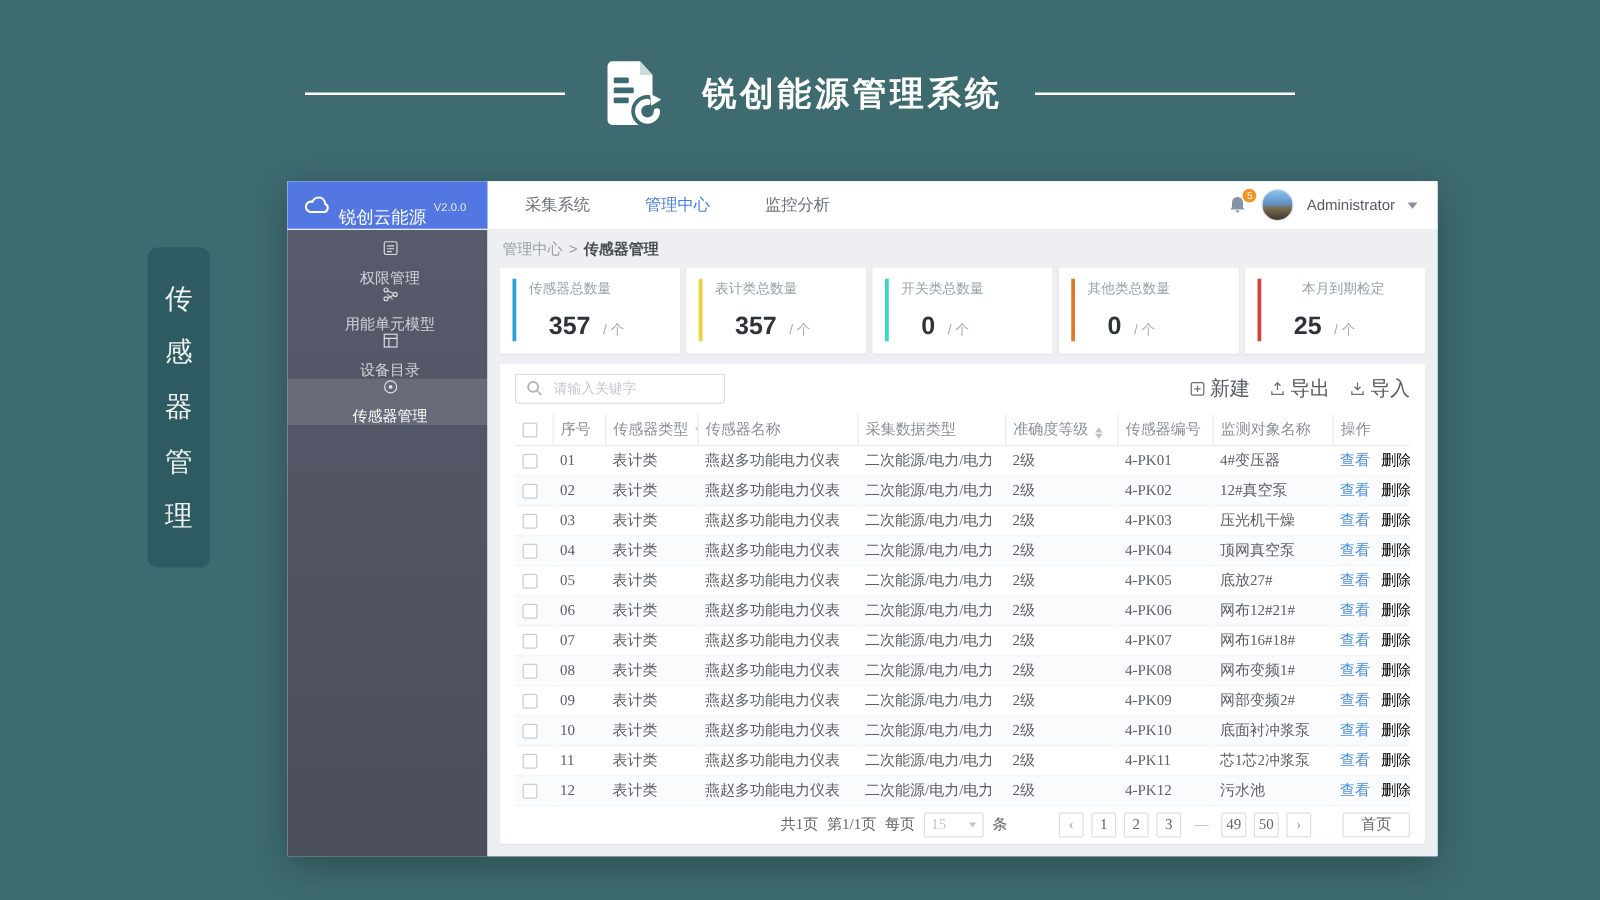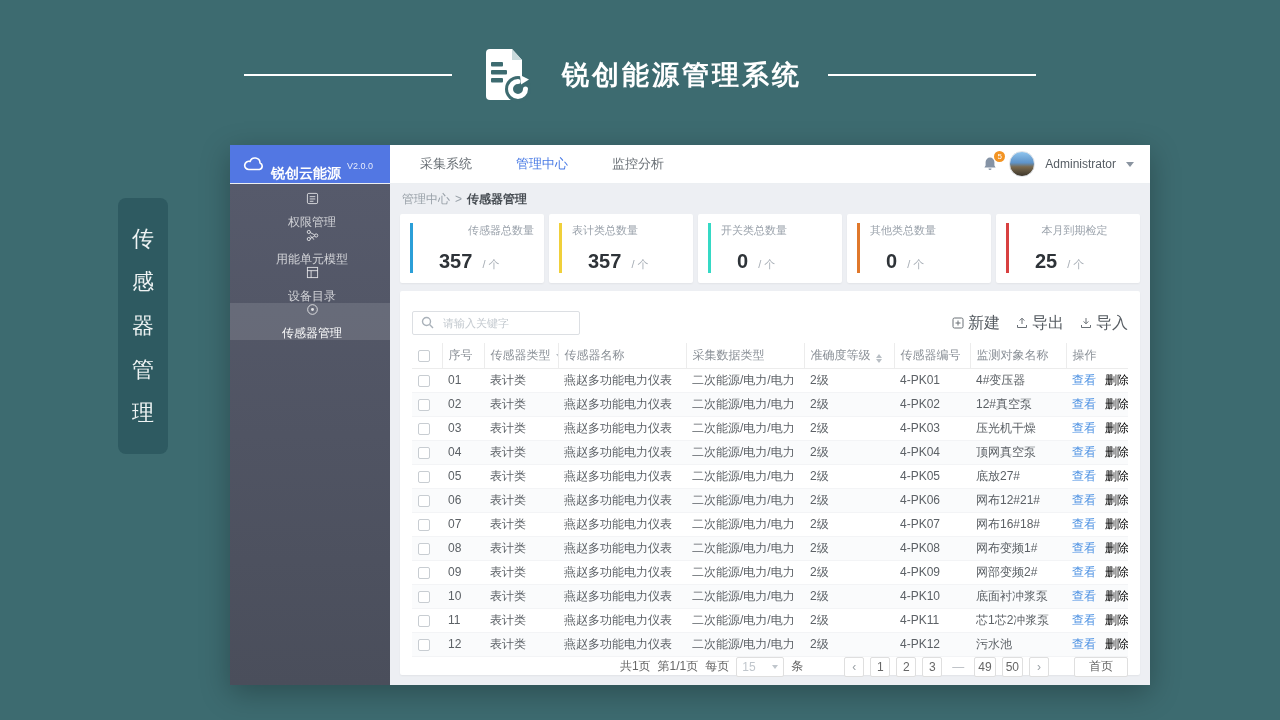--- a/index.html
+++ b/index.html
@@ -16,21 +16,21 @@
   .hero-title { color:#fff; font-size:27px; font-weight:bold; letter-spacing:3px; }
   
   .side-tag { position:absolute; left:118px; top:198px; width:50px; height:256px; background:#2e5a61;
     border-radius:8px; display:flex; flex-direction:column; align-items:center; justify-content:space-evenly;
     padding:12px 0; color:#eef3f3; font-size:22px; }
   
   .window { position:absolute; left:230px; top:145px; width:920px; height:540px; background:#fff;
     box-shadow:0 8px 28px rgba(0,0,0,.28); display:flex; flex-direction:column; }
   .topbar { flex:0 0 38px; display:flex; align-items:stretch; border-bottom:1px solid #eceff2; background:#fff; }
   .brand { flex:0 0 160px; background:#5277e3; color:#fff; display:flex; align-items:center; gap:6px; padding-left:13px; }
-  .brand-name { font-size:14px; font-weight:bold;margin-top:20px; }
+  .brand-name { font-size:14px; font-weight:normal;margin-top:20px; }
   .brand-ver { font-size:9px; opacity:.85; margin-top:3px; }
   .nav { display:flex; align-items:center; gap:44px; padding-left:30px; }
   .nav-item { font-size:13px; color:#6a7076; cursor:pointer; }
   .nav-item.active { color:#4a7be5; }
   .top-right { margin-left:auto; display:flex; align-items:center; gap:10px; padding-right:16px; }
   .bell-wrap { position:relative; width:17px; height:17px; cursor:pointer; }
   .badge { position:absolute; top:-5px; right:-6px; min-width:11px; height:11px; border-radius:50%;
     background:#f39423; color:#fff; font-size:8px; display:flex; align-items:center; justify-content:center; }
   .avatar { width:26px; height:26px; border-radius:50%; border:1px solid #dfe3e8; cursor:pointer;
     background:linear-gradient(180deg,#8ec4ee 0%,#5e93c8 45%,#7a6a4e 62%,#3c352a 100%); }
@@ -50,21 +50,21 @@
   .content { flex:1; background:#edeff3; display:flex; flex-direction:column; min-width:0; }
   .breadcrumb { flex:0 0 26px; display:flex; align-items:center; gap:5px; padding:0 12px; font-size:12px; color:#98a0a8; margin-top:2px; }
   .bc-current { color:#474d53; font-weight:bold; }
   .stats { display:flex; gap:5px; margin:2px 10px 8px; }
   .stat-card { flex:1; background:#fff; border-radius:2px; padding:9px 10px 10px; box-shadow:0 1px 2px rgba(0,0,0,.05); }
   .stat-inner { border-left:3px solid #ccc; padding-left:10px; }
   .stat-label { font-size:11px; color:#9aa2ab; margin-bottom:12px; white-space:nowrap; }
   .stat-value { font-size:20px; font-weight:bold; color:#2e3338; display:flex; align-items:baseline; gap:10px;margin-left:16px; }
   .stat-unit { font-size:11px; color:#a6adb5; font-weight:normal; }
   .panel { flex:1; background:#fff; margin:0 10px 10px; border-radius:2px; box-shadow:0 1px 2px rgba(0,0,0,.05);
-    padding:12px 12px; display:flex; flex-direction:column; min-height:0; }
+    padding:0 12px; display:flex; flex-direction:column; min-height:0;font-family:Liberation Serif, serif; }
   .toolbar { flex:0 0 40px; display:flex; align-items:center; }
   .search-box { position:relative; width:168px; }
   .search-box input { width:100%; height:24px; border:1px solid #dcdfe3; border-radius:2px; padding:0 8px 0 30px;
     font-size:11px; color:#555; outline:none; font-family:inherit; }
   .search-box input::placeholder { color:#c3c9cf; }
   .search-icon { position:absolute; left:9px; top:5px; color:#aab2ba; display:flex; }
   .tool-buttons { margin-left:auto; display:flex; gap:16px; }
   .tool-btn { display:flex; align-items:center; gap:4px; font-size:16px; color:#565c62; cursor:pointer; }
   .tool-btn .ticon { display:flex; color:#6a7076; }
   
@@ -203,21 +203,21 @@
 
     <div class="content">
       <div class="breadcrumb">
         <span>管理中心</span>
         <span>&gt;</span>
         <span class="bc-current">传感器管理</span>
       </div>
 
       <div class="stats" id="stats">
           <div class="stat-card">
-            <div class="stat-inner" style="border-left-color: rgb(43, 159, 216); text-align: right;">
+            <div class="stat-inner" style="border-left-color: rgb(43, 159, 216);">
               <div class="stat-label">传感器总数量</div>
               <div class="stat-value">
                 <span>357</span>
                 <span class="stat-unit">/ 个</span>
               </div>
             </div>
           </div>
           <div class="stat-card">
             <div class="stat-inner" style="border-left-color: rgb(240, 208, 58);">
               <div class="stat-label">表计类总数量</div>

